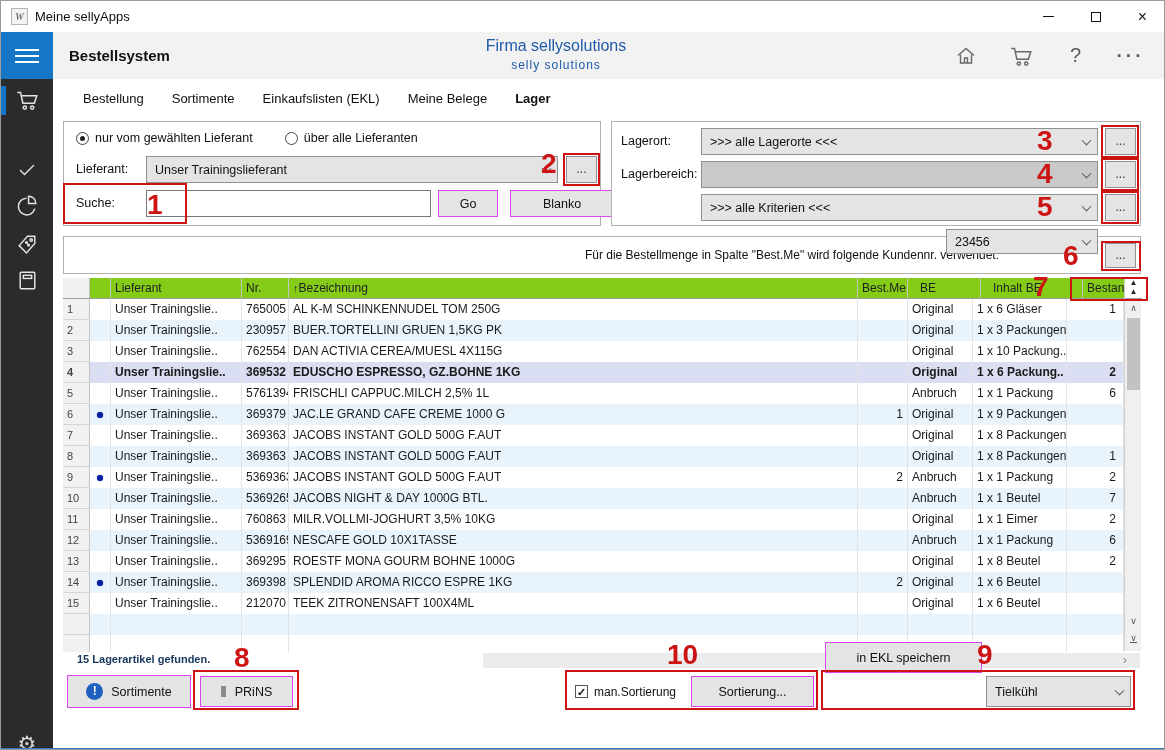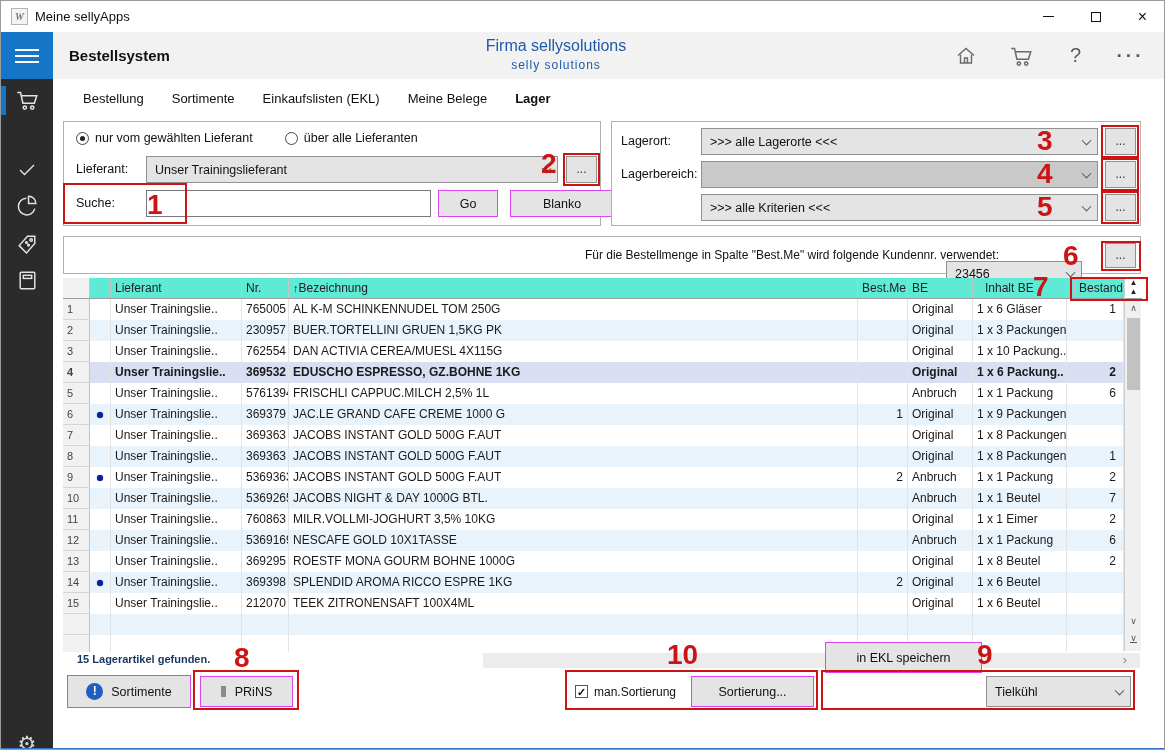--- a/index.html
+++ b/index.html
@@ -70,21 +70,21 @@
          display:flex; align-items:center; justify-content:center; }
   .tinput { position:absolute; background:#fff; border:1px solid #7a7a7a; font-size:12.5px; padding:0 6px; }
 
   
   #kbar { left:62px; top:235px; width:1078px; height:38px; }
   .ktext { position:absolute; left:300px; top:0; width:635px; line-height:36px; text-align:right;
            font-size:12px; color:#111; }
 
   
   .thead { position:absolute; left:62px; top:277px; width:1078px; height:21px; display:flex;
-           border-bottom:1px solid #9e9e9e; background:#5eead4; font-size:12px; color:#222; }
+           border-bottom:1px solid #9e9e9e; background:#84cc16; font-size:12px; color:#222; }
   .hcell { border-right:1px solid #c4c4c4; padding:0 4px; line-height:20px; overflow:hidden; white-space:nowrap; }
   .tbody { position:absolute; left:62px; top:298px; width:1061px; height:357px; overflow:hidden; }
   .trow { display:flex; height:21px; background:#fff; }
   .trow.even { background:#e9f3fb; }
   .trow.sel { background:#d9def3; font-weight:bold; }
   .tcell { font-size:12px; color:#1a1a1a; line-height:20px; padding:0 4px; overflow:hidden;
            white-space:nowrap; border-right:1px solid #e3e3e3; }
   .c-gut { width:27px; background:#f1f1f1; border-right:1px solid #c4c4c4; border-bottom:1px solid #d4d4d4;
            color:#444; font-size:11px; }
   .c-mark { width:21px; display:flex; align-items:center; justify-content:center; }
@@ -94,21 +94,21 @@
   .c-bm  { width:50px; text-align:right; }
   .c-be  { width:65px; }
   .c-in  { width:94px; }
   .c-bst { width:57px; text-align:right; padding-right:7px; }
   .h-gut { width:27px; background:#f1f1f1; }
   .h-mark{ width:21px; }
   .h-lief{ width:131px; }
   .h-nr  { width:47px; }
   .h-bez { width:569px; }
   .h-bm  { width:50px; text-align:right; }
-  .h-be  { width:65px; }
+  .h-be  { width:65px;margin-left:8px; }
   .h-in  { width:94px;margin-left:8px; }
   .h-bst { width:57px; }
   .dot { width:6px; height:6px; border-radius:50%; background:#0a1ea0; box-shadow:0 0 1px #0a1ea0; }
   .sortarrow { font-size:11px; }
 
   
   .vscroll { position:absolute; left:1123px; top:277px; width:17px; height:373px; background:#f0f0f0;
              border-left:1px solid #cfcfcf; }
   .vs-top { position:absolute; left:0; top:0; width:17px; height:21px; background:#fff; color:#222;
             font-size:8px; line-height:9px; text-align:center; border-bottom:1px solid #9e9e9e; }
@@ -281,21 +281,21 @@
   <span class="flabel" style="left:624px; top:199px;margin-top:34px;">zusätzl.Kriter:</span>
   <div class="combo" style="left:700px; top:193px; width:397px; height:27px;">
     <span>&gt;&gt;&gt; alle Kriterien &lt;&lt;&lt;</span>
     <span class="chev"></span>
   </div>
   <div class="dots-btn" style="left:1104px; top:193px; height:27px; line-height:25px;">...</div>
 
   <div class="panel" id="kbar">
     <span class="ktext">Für die Bestellmenge in Spalte "Best.Me" wird folgende Kundennr. verwendet:</span>
   </div>
-  <div class="combo" style="left:945px; top:260px; width:136px; height:25px;">
+  <div class="combo" style="left:945px; top:228px; width:152px; height:25px;">
     <span>23456</span>
     <span class="chev"></span>
   </div>
   <div class="dots-btn" style="left:1104px; top:242px; height:25px; line-height:23px;">...</div>
 
   <div class="thead">
     <div class="hcell h-gut"></div>
     <div class="hcell h-mark"></div>
     <div class="hcell h-lief">Lieferant</div>
     <div class="hcell h-nr">Nr.</div>

